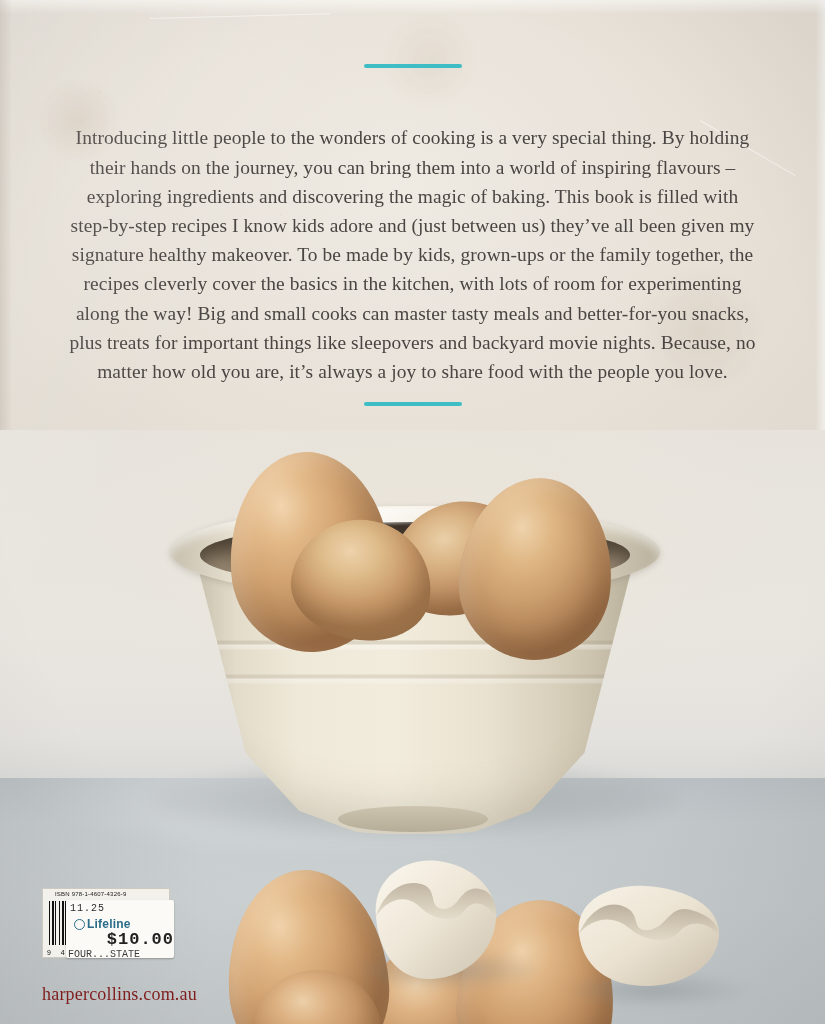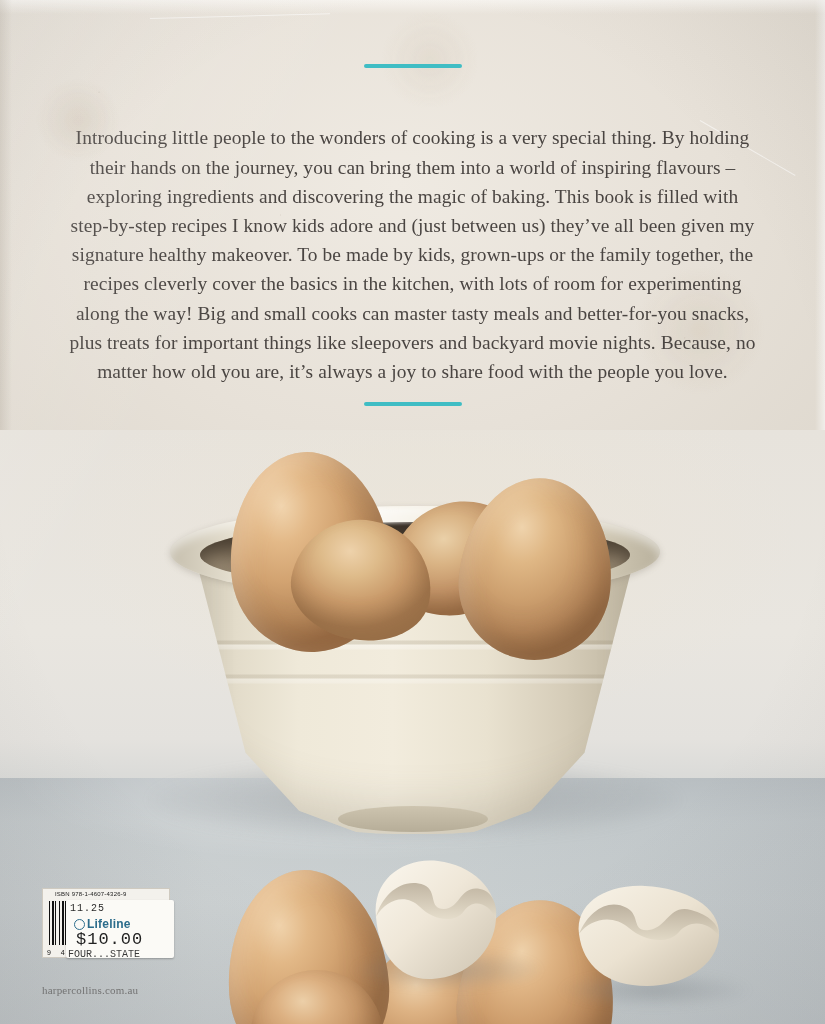--- a/index.html
+++ b/index.html
@@ -409,43 +409,44 @@
   .price-brand-text {
     font-family: "Liberation Sans", sans-serif;
     font-size: 12px;
     font-weight: bold;
     color: #2b6c8b;
     letter-spacing: 0.2px;
   }
   .price-amount {
     font-family: "Liberation Mono", monospace;
     font-size: 17px;
-    font-weight: normal;
+    font-weight: bold;
     color: #222;
     letter-spacing: 1px;
     padding-left: 10px;
     line-height: 18px;
+    text-align: right;
   }
   .price-foot {
     font-family: Liberation Mono, monospace;
     font-size: 10px;
     color: #3a3a3a;
     padding-left: 2px;
     line-height: 11px;
     white-space: nowrap;
   }
 
   
   .publisher {
     position: absolute;
     left: 42px;
     top: 984px;
     font-family: "Liberation Serif", serif;
-    font-size: 11px;
-    color: #737373;
+    font-size: 18px;
+    color: #7f1d1d;
     z-index: 12;
     letter-spacing: 0.2px;
   }
 
   
   .gloss {
     position: absolute;
     inset: 0;
     pointer-events: none;
     background:

